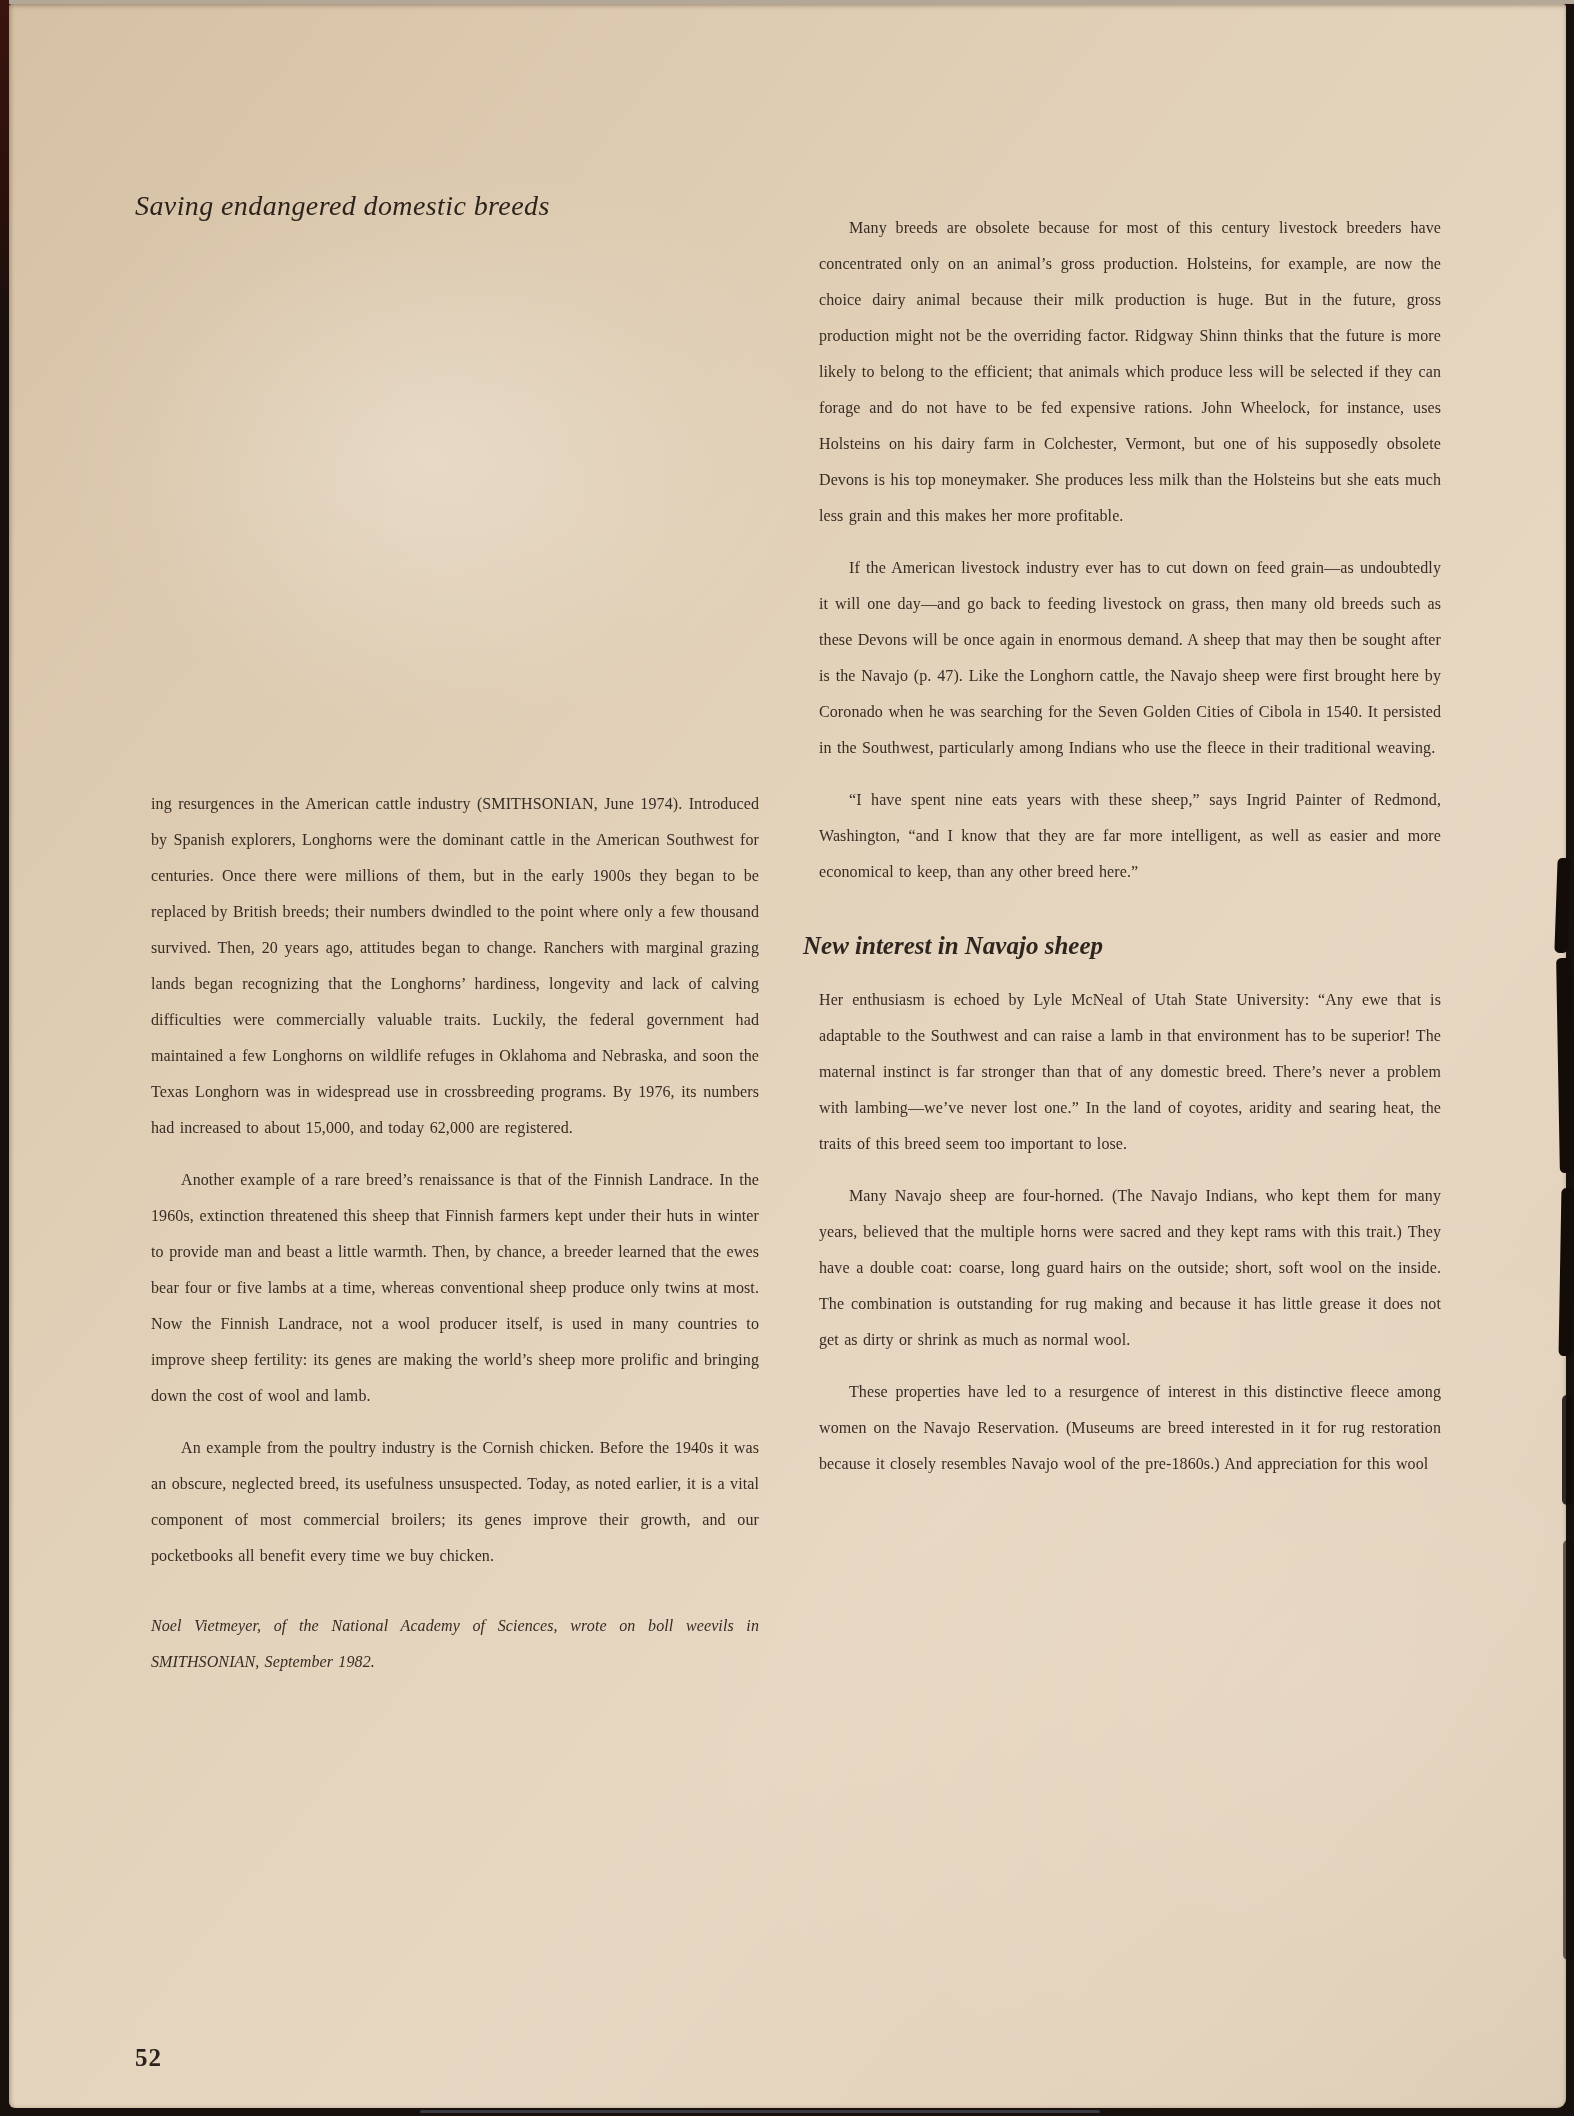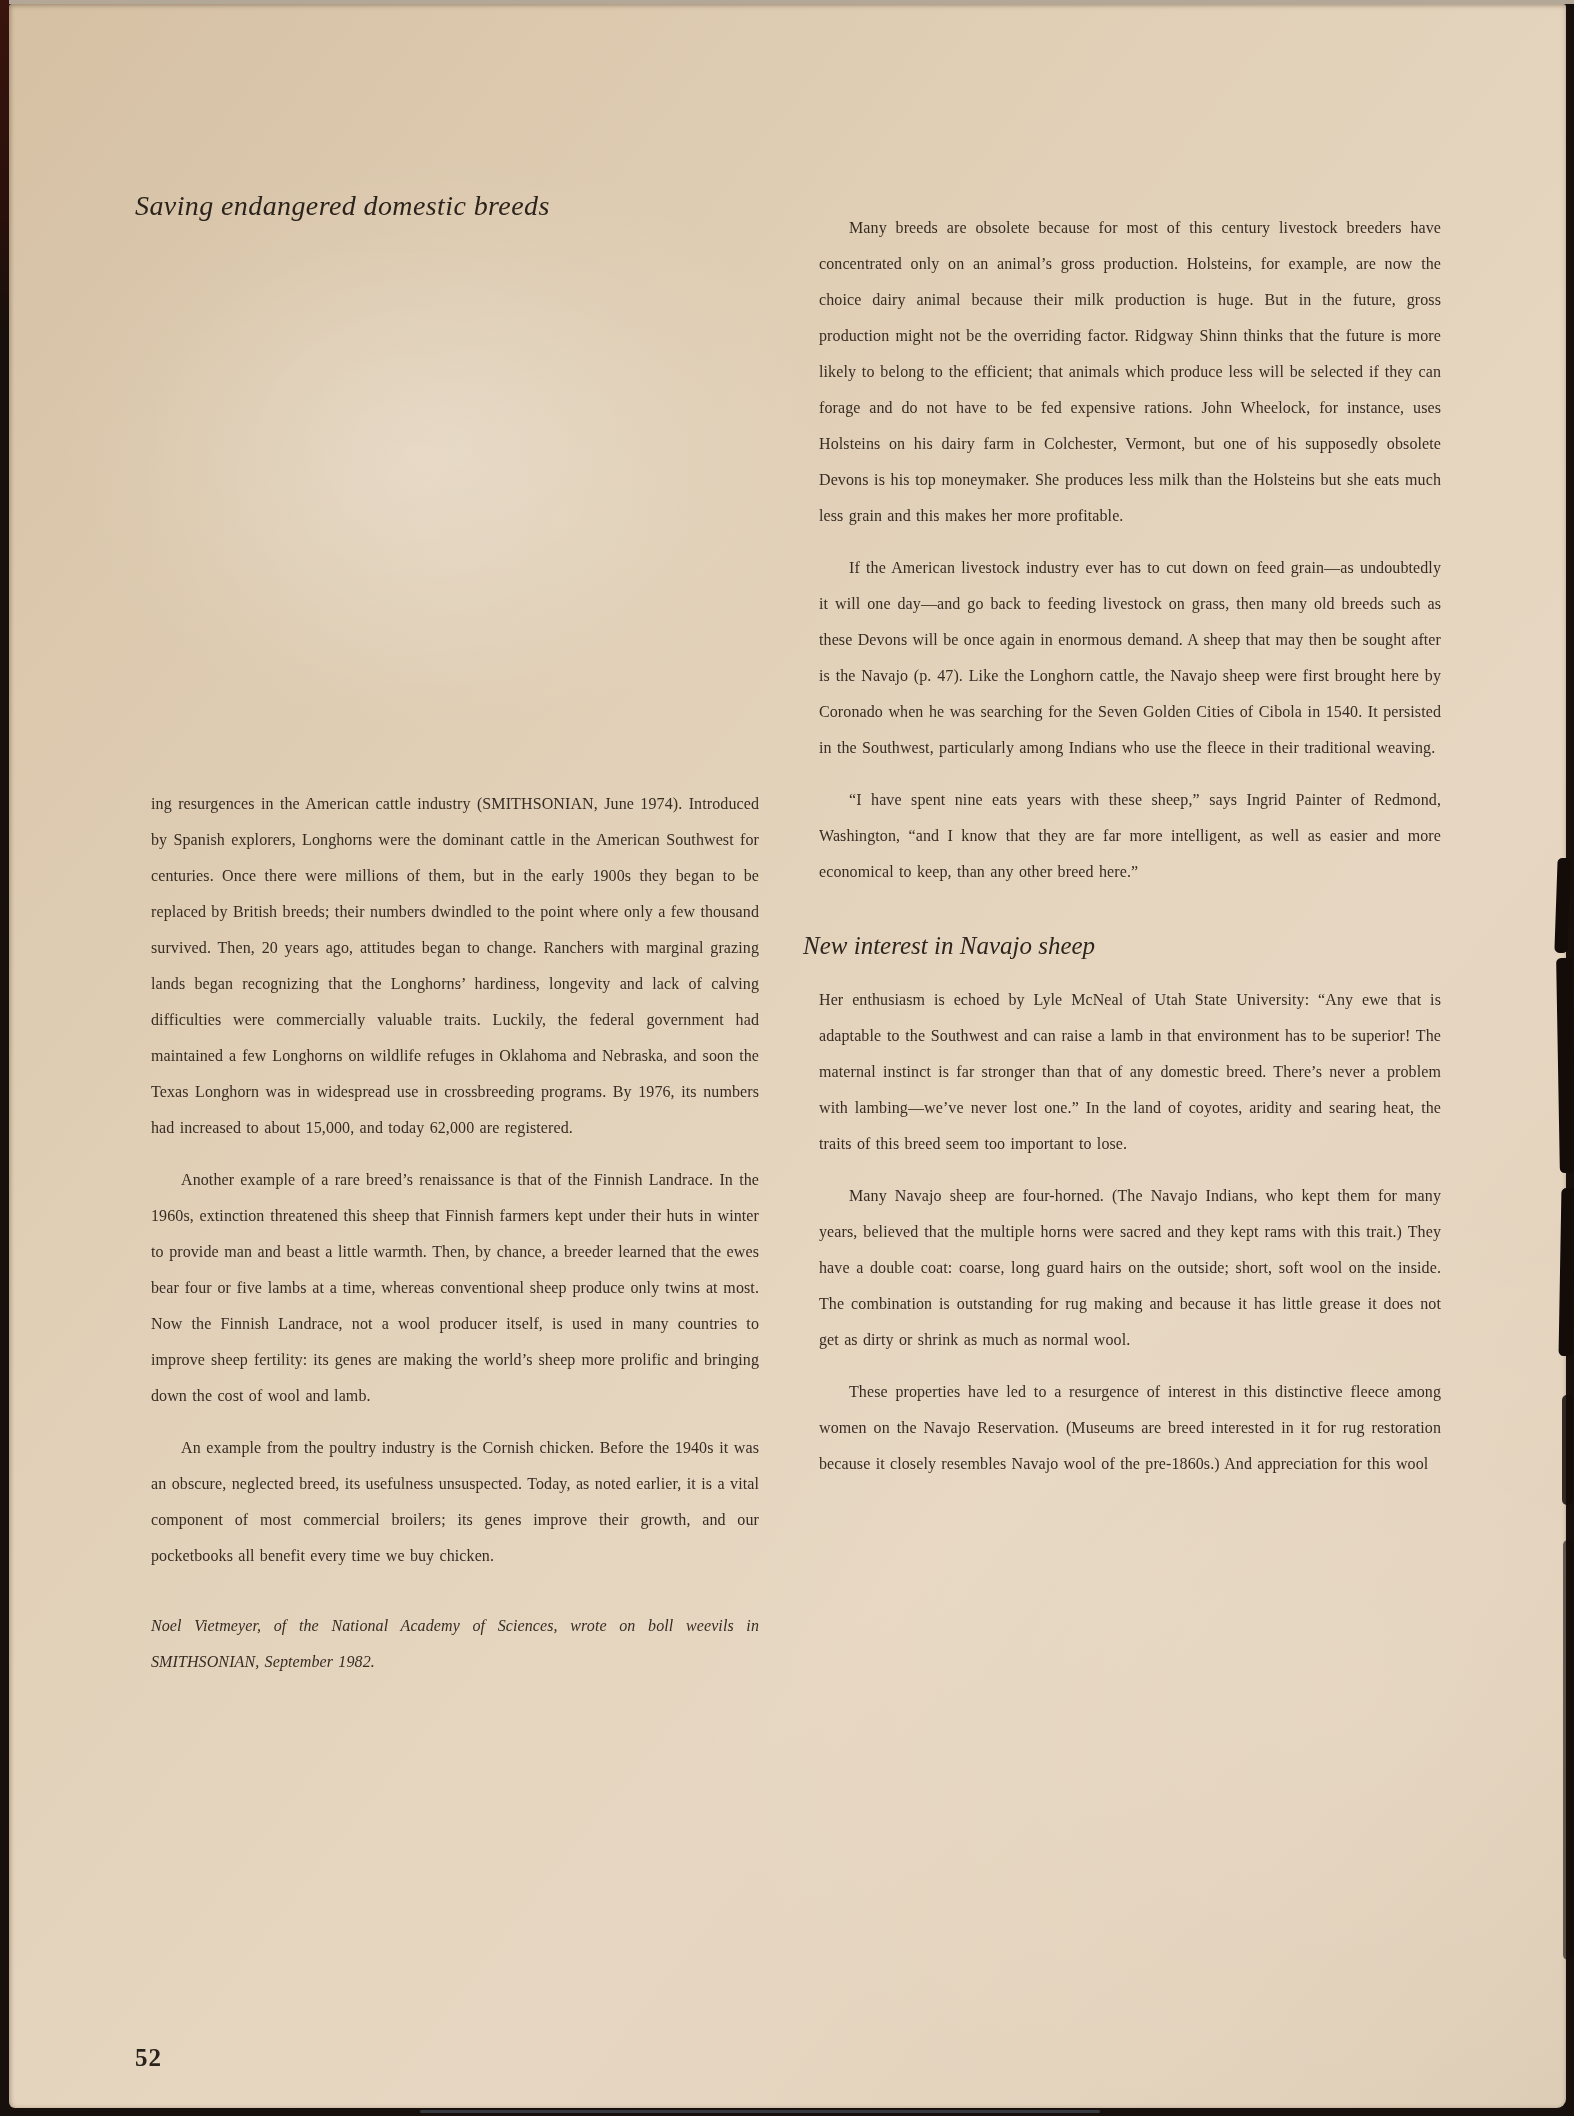--- a/index.html
+++ b/index.html
@@ -52,21 +52,21 @@
 
   .col-left  { left: 126px; top: 766px;  width: 640px; }
   .col-right { left: 794px; top: 190px;  width: 654px; }
 
   .credit {
     margin-top: 34px !important;
     font-style: italic;
   }
   .subheading {
     margin: 42px 0 22px 0;
-    font-style: italic; font-weight: normal;
+    font-style: italic; font-weight: bold;
     font-size: 25px;
     color: #2e261e;
   }
   .page-number {
     position: absolute; left: 126px; top: 2040px;
     font-size: 25px; font-weight: bold; letter-spacing: 1px;
     color: #2a221b;
   }
 
   .glare {

